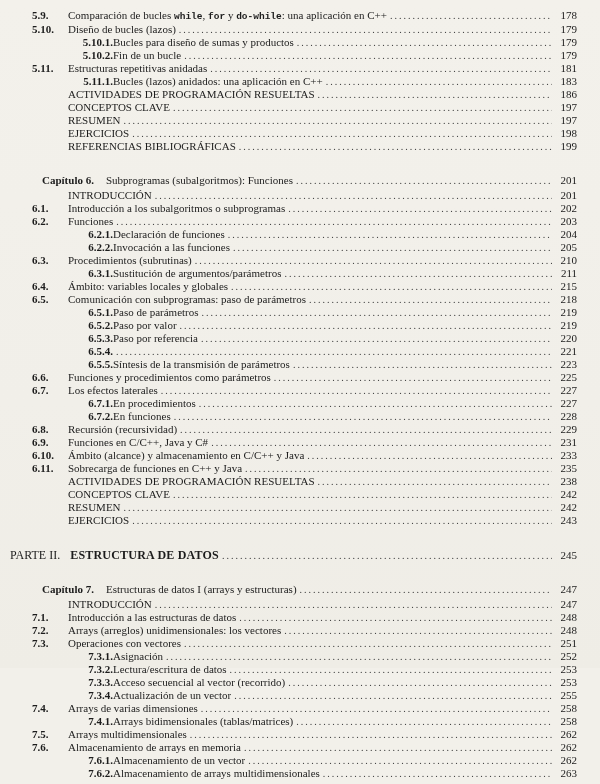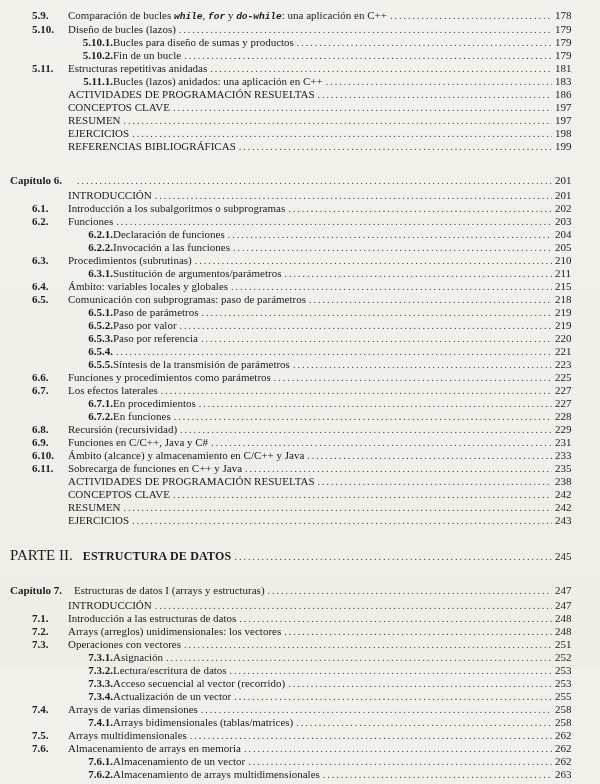--- a/index.html
+++ b/index.html
@@ -43,36 +43,36 @@
     color: #3a3a3a;
   }
   .row .dots::after {
     content: "........................................................................................................................................................................................";
     letter-spacing: 2px;
     font-size: 10px;
   }
   .row .pg {
     flex: 0 0 auto;
     min-width: 22px;
+    text-align: right;
   }
   .sub1 { padding-left: 22px; }
   .sub1 .num { width: 36px; }
   .sub2 { padding-left: 58px; }
   .sub2 .num { width: 45px; text-align: right; }
   .caps { padding-left: 58px; }
-  .chapter { margin-top: 21px; margin-bottom: 2px; }
+  .chapter { margin-top: 21px; margin-bottom: 2px; margin-left: 32px; }
   .chapter .label { font-weight: bold; margin-right: 12px; flex: 0 0 auto; }
   .part { margin-top: 22px; }
-  .part .label { margin-right: 10px; flex: 0 0 auto; font-size: 15px; }
+  .part .label { margin-right: 10px; flex: 0 0 auto; font-size: 12px; }
   .part .title { font-weight: bold; font-size: 12px; letter-spacing: 0.2px; }
   .code {
     font-family: "Liberation Mono", monospace;
     font-weight: bold;
     font-size: 9.5px;
-    font-style: italic;
   }
 </style>
 </head>
 <body style="color: rgb(28, 28, 28);">
 
 <div class="page">
   <div id="toc">
       <div class="toc-block">
         <div class="row sub1">
           <span class="num">5.9.</span>
@@ -132,20 +132,21 @@
         </div>
         <div class="row caps">
           <span class="title">REFERENCIAS BIBLIOGRÁFICAS</span>
           <span class="dots"></span>
           <span class="pg">199</span>
         </div>
       </div>
       <div class="toc-block">
         <div class="row chapter">
           <span class="label">Capítulo 6.</span>
+          <span class="title">Subprogramas (subalgoritmos): Funciones</span>
           <span class="dots"></span>
           <span class="pg">201</span>
         </div>
         <div class="row caps">
           <span class="title">INTRODUCCIÓN</span>
           <span class="dots"></span>
           <span class="pg">201</span>
         </div>
         <div class="row sub1">
           <span class="num">6.1.</span>

